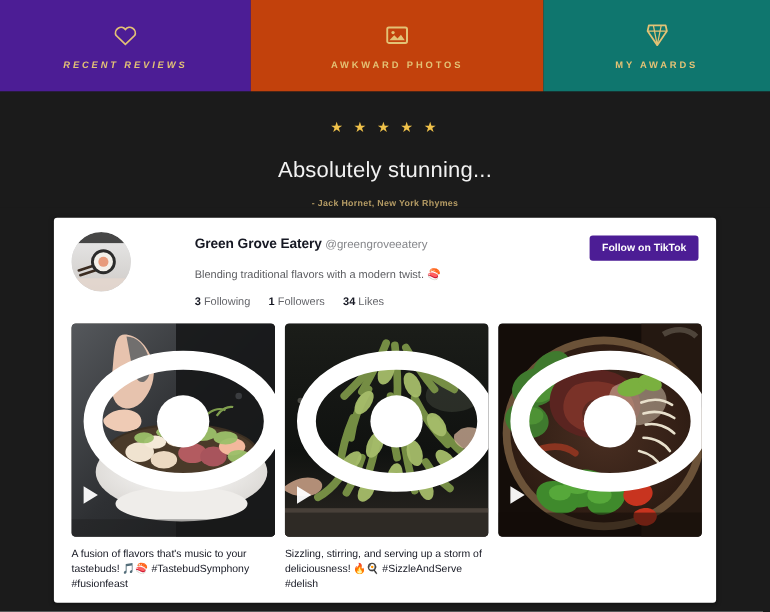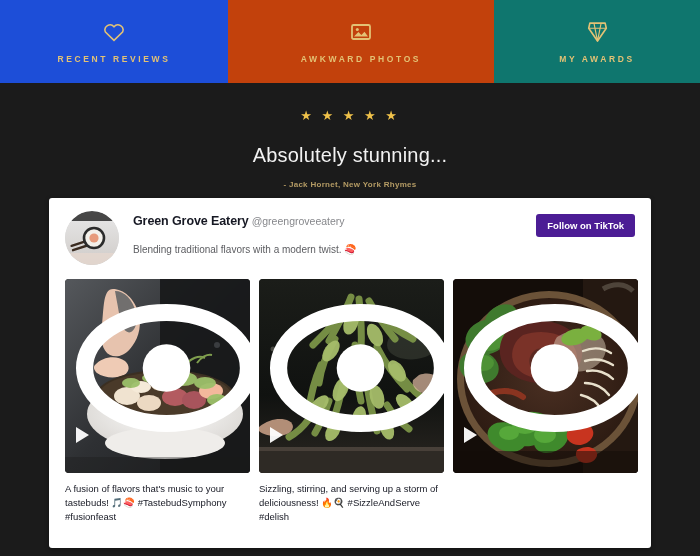--- a/index.html
+++ b/index.html
@@ -10,21 +10,21 @@
     -webkit-font-smoothing:antialiased;
   }
   .page{position:relative;width:700px;height:556px;background:#1b1b1b;}
 
   
   .tabbar{display:flex;width:700px;height:83px;}
   .tab{
     display:flex;flex-direction:column;align-items:center;justify-content:center;
     height:83px;cursor:pointer;position:relative;
   }
-  .tab-0{width:228px;background:#1d4ed8;}
+  .tab-0{width:228px;background:#4c1d95;font-style:italic;}
   .tab-1{width:266px;background:#c2410c;}
   .tab-2{width:206px;background:#0f766e;}
   .tab-icon{height:26px;display:flex;align-items:center;justify-content:center;margin-bottom:9px;}
   .tab-icon svg{display:block;}
   .tab-label{
     color:#e3c275;font-size:8.5px;letter-spacing:2.6px;font-weight:700;
     text-transform:uppercase;white-space:nowrap;
   }
 
   
@@ -38,21 +38,21 @@
   .quote-author{
     margin-top:13px;color:#b49b64;font-size:8px;font-weight:700;letter-spacing:.3px;
   }
 
   
   .embed{
     position:absolute;left:49px;top:198px;width:602px;height:350px;
     background:#ffffff;border-radius:3px;overflow:hidden;
     box-shadow:0 1px 4px rgba(0,0,0,.4);
   }
-  .profile{display:flex;align-items:flex-start;padding:13px 16px 0 16px;position:relative;}
+  .profile{display:flex;align-items:flex-start;padding:13px 16px 0 16px;position:relative;gap:44px;}
   .avatar{
     width:54px;height:54px;border-radius:50%;flex:0 0 54px;overflow:hidden;
     background:#d8d8d8;position:relative;
   }
   .avatar svg{display:block;width:54px;height:54px;}
   .profile-meta{margin-left:14px;padding-top:3px;flex:1;}
   .name-row{display:flex;align-items:baseline;}
   .acct-name{font-size:12.5px;font-weight:700;color:#161823;letter-spacing:-.1px;}
   .acct-handle{font-size:10.5px;color:#86878b;margin-left:3px;}
   .acct-bio{font-size:10px;color:#5c5d61;margin-top:16px;letter-spacing:0;}
@@ -163,20 +163,30 @@
           </g>
         </svg>
       </div>
 
       <div class="profile-meta">
         <div class="name-row">
           <span class="acct-name">Green Grove Eatery</span>
           <span class="acct-handle">@greengroveeatery</span>
         </div>
         <div class="acct-bio">Blending traditional flavors with a modern twist. 🍣</div>
+        <div class="stats">
+          <b>3</b>
+          <span>Following</span>
+          <span class="gap"></span>
+          <b>1</b>
+          <span>Followers</span>
+          <span class="gap"></span>
+          <b>34</b>
+          <span>Likes</span>
+        </div>
       </div>
 
       <button class="follow-btn">Follow on TikTok</button>
     </div>
 
     <div class="grid">
 
       <div class="vcard">
         <div class="thumb">
           <svg viewBox="0 0 185 194" preserveAspectRatio="xMidYMid slice">

